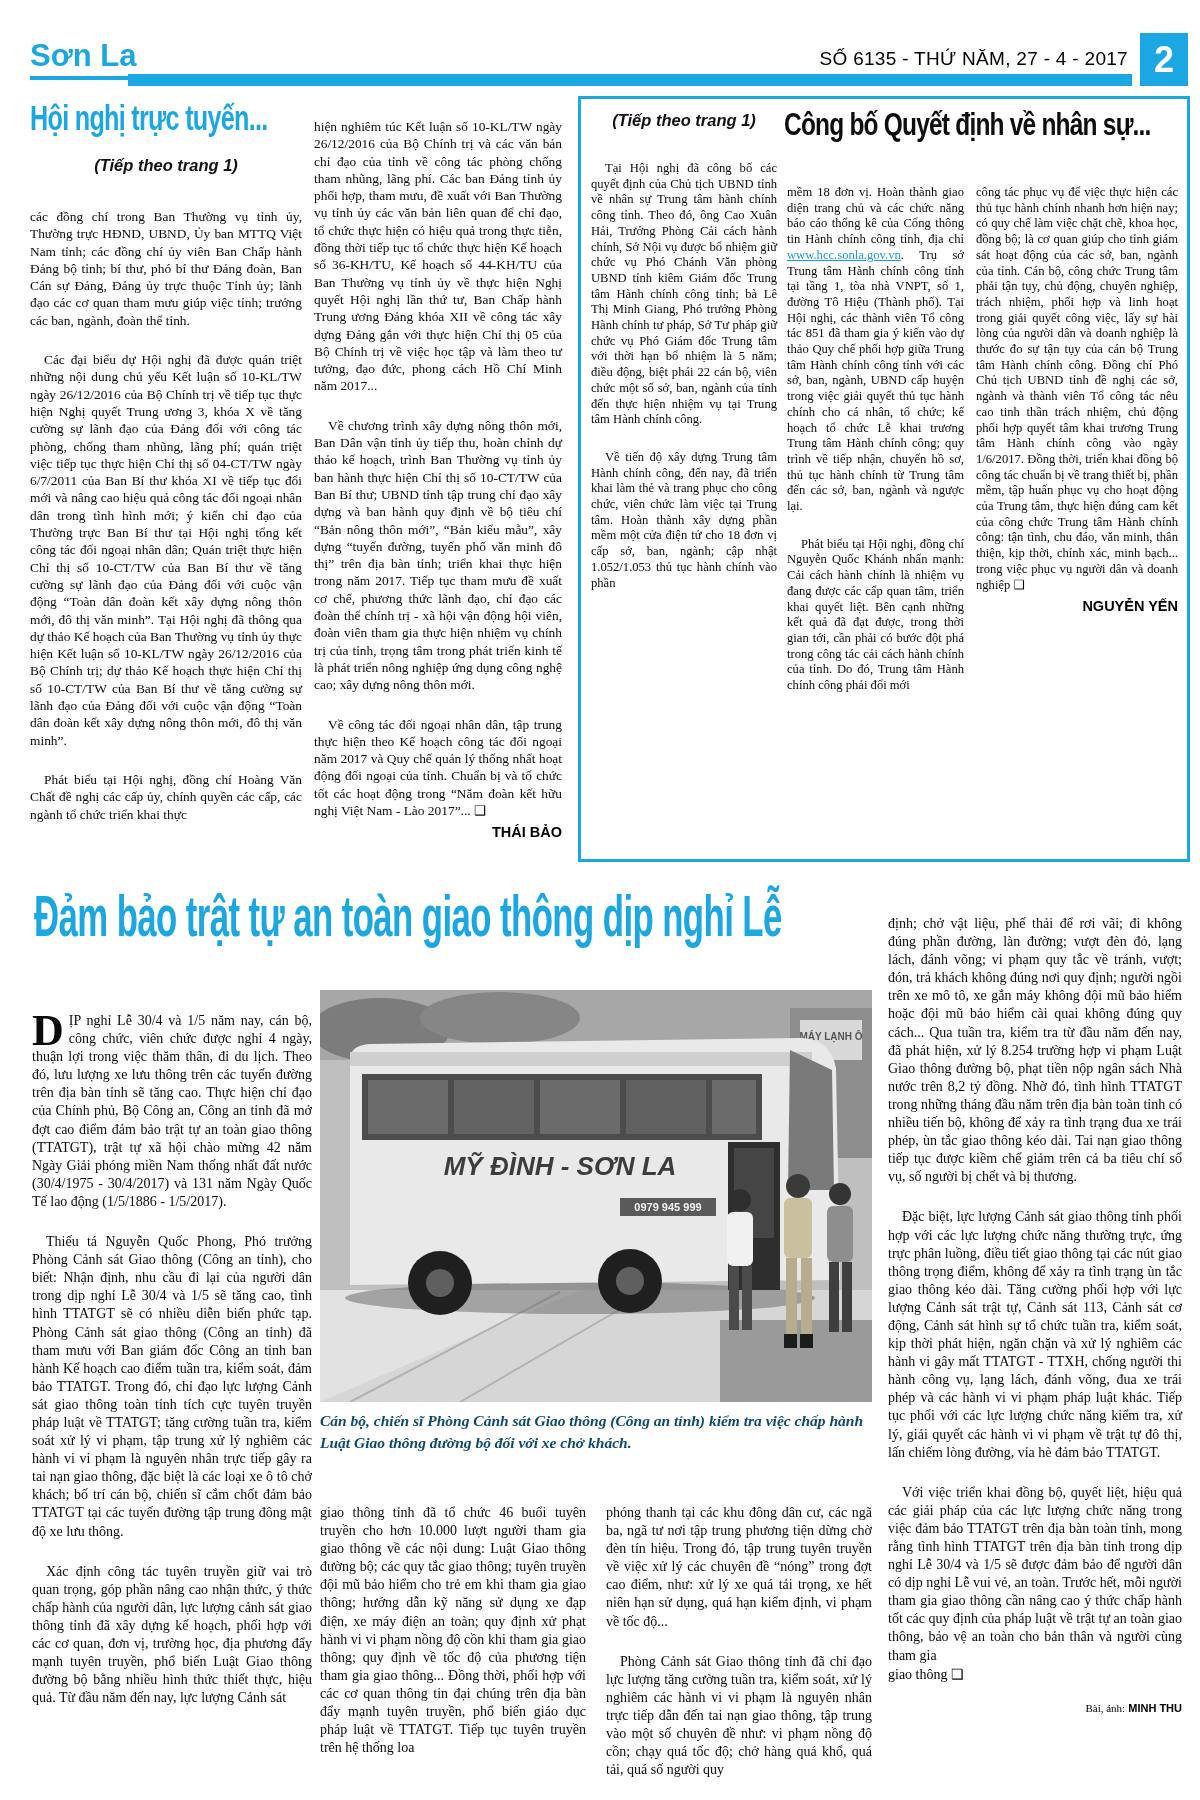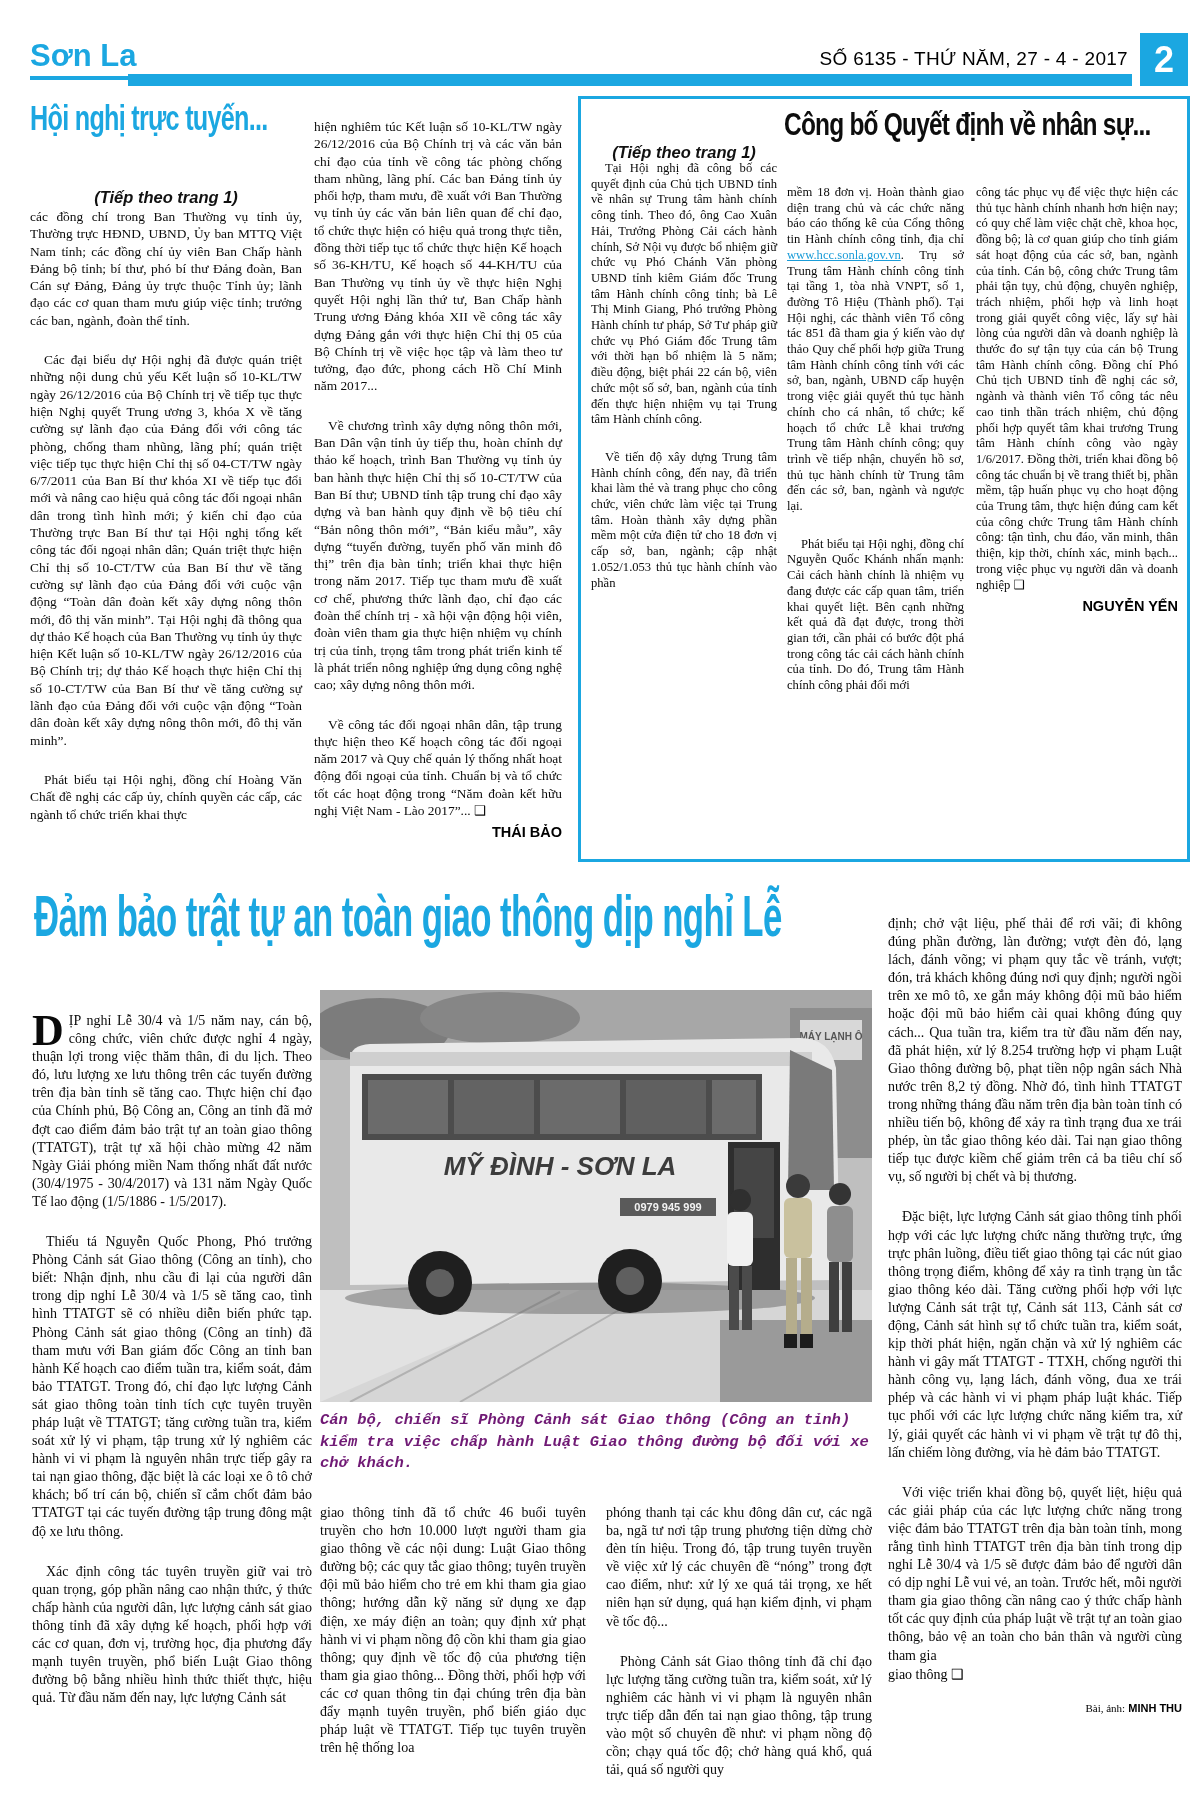--- a/index.html
+++ b/index.html
@@ -16,21 +16,21 @@
               color:#fff; font-family:"Liberation Sans",sans-serif; font-weight:bold; font-size:36px;
               display:flex; align-items:center; justify-content:center; }
 
   
   .jbody p { text-align:justify; color:#0a0a0a;margin-top:22px; }
   .top-body p { font-size:13.4px; line-height:17.3px; }
   .box-body p { font-size:12.6px; line-height:15.7px; }
   .bot-body p { font-size:14px; line-height:18.1px; }
   p.ind { text-indent:14px; }
   .note { font-family:"Liberation Sans",sans-serif; font-weight:bold; font-style:italic;
-          font-size:16.5px; text-align:center; color:#111;margin-top:32px; }
+          font-size:16.5px; text-align:center; color:#111; }
   .byline { font-family:"Liberation Sans",sans-serif; font-weight:bold; font-size:14.5px;
             text-align:right; margin-top:5px; color:#000; }
   .link { color:#1a9cd8; text-decoration:underline; cursor:pointer; }
 
   
   .hn-title { position:absolute; left:30px; top:98px; font-family:"Liberation Sans",sans-serif;
               font-weight:bold; font-size:35px; color:#1ba7e1; white-space:nowrap;
               transform:scaleX(.72); transform-origin:left top; letter-spacing:-1px; }
   .hn-note { position:absolute; left:30px; top:156px; width:272px; }
   .hn-c1 { position:absolute; left:30px; top:186px; width:272px; }
@@ -50,22 +50,22 @@
   
   .tr-title { position:absolute; left:34px; top:882px; font-family:"Liberation Sans",sans-serif;
               font-weight:bold; font-size:58px; color:#1ba7e1; white-space:nowrap;
               transform:scaleX(.60); transform-origin:left top; letter-spacing:-1px; }
   .tr-c1 { position:absolute; left:32px; top:990px; width:280px; }
   .tr-c2 { position:absolute; left:320px; top:1482px; width:266px; }
   .tr-c3 { position:absolute; left:606px; top:1482px; width:266px; }
   .tr-c4 { position:absolute; left:888px; top:893px; width:294px; }
   .dropcap { float:left; font-weight:bold; font-size:44px; line-height:34px; padding:2px 5px 0 0; }
   .figure { position:absolute; left:320px; top:990px; width:552px; height:412px; background:#e5e5e5;border-radius:12px; }
-  .caption { position:absolute; left:320px; top:1410px; width:552px; font-family:Liberation Mono, monospace;
-             font-weight:bold; font-style:italic; font-size:15.5px; line-height:1.4; color:#701a75; }
+  .caption { position:absolute; left:320px; top:1410px; width:552px; font-family:Liberation Serif, serif;
+             font-weight:bold; font-style:italic; font-size:15.5px; line-height:1.4; color:#0c4a6e; }
   .byline-row { display:flex; justify-content:space-between; font-size:14px; margin-top:1px; }
   .byline-row .tail { font-size:14px; }
   .byline-row .who { font-family:"Liberation Sans",sans-serif; font-weight:bold; font-size:11px;margin-top:36px; }
   .byline-row .pref { font-style:normal; font-family:"Liberation Serif",serif; font-weight:normal; }
 </style>
 </head>
 <body>
 
 <div class="page">
 

